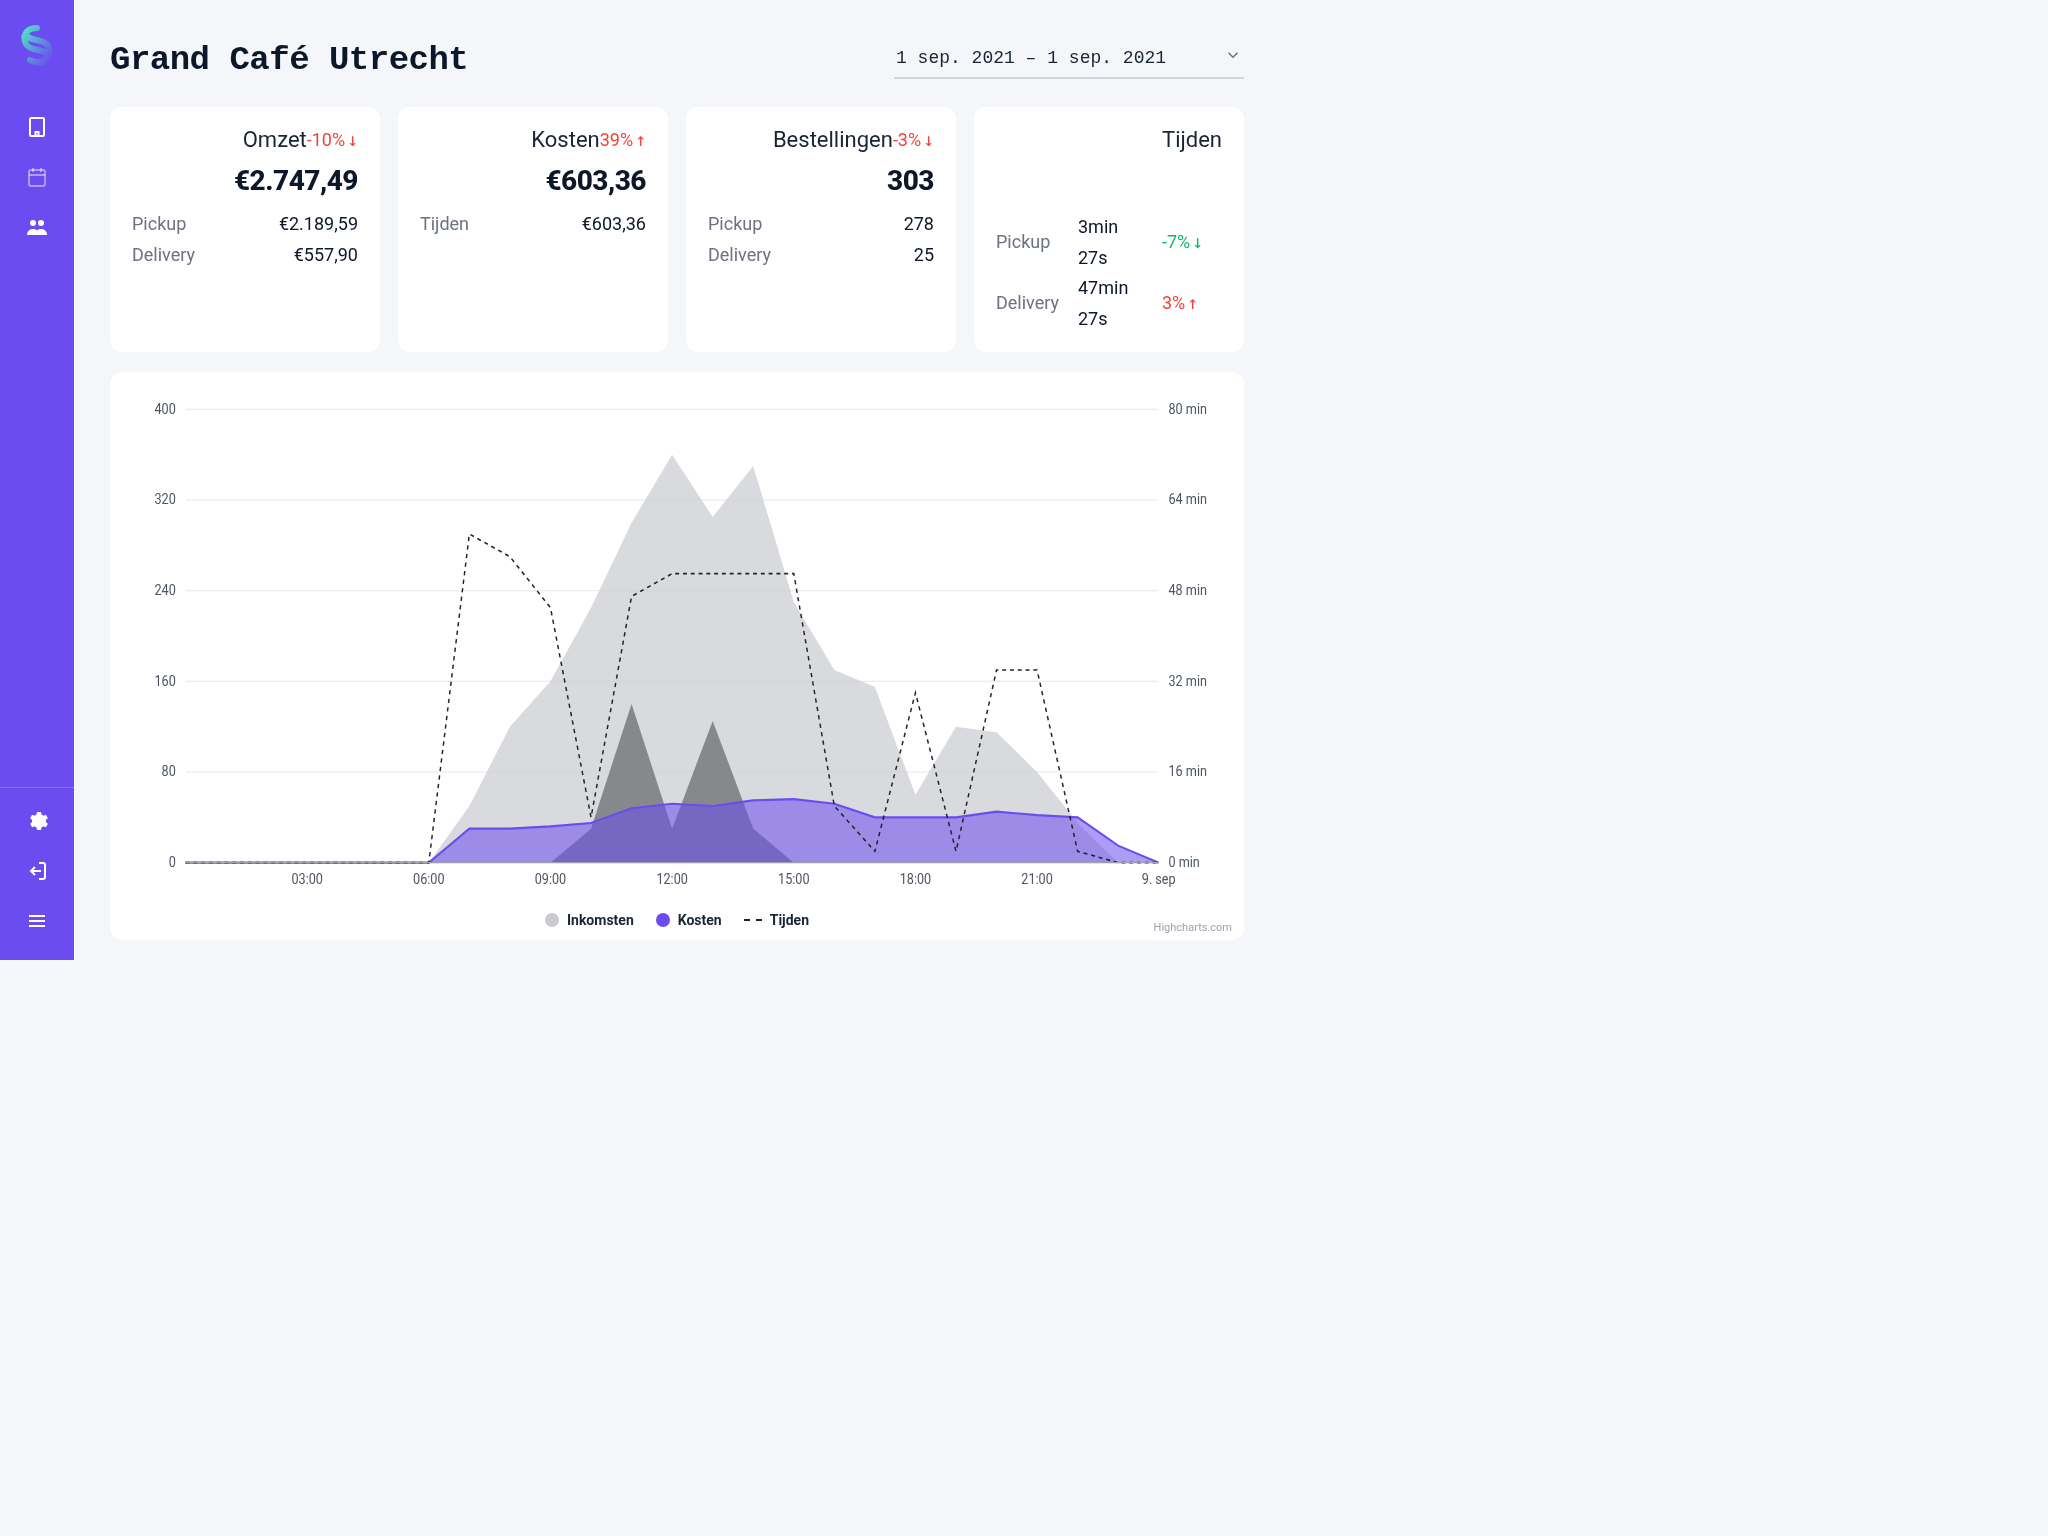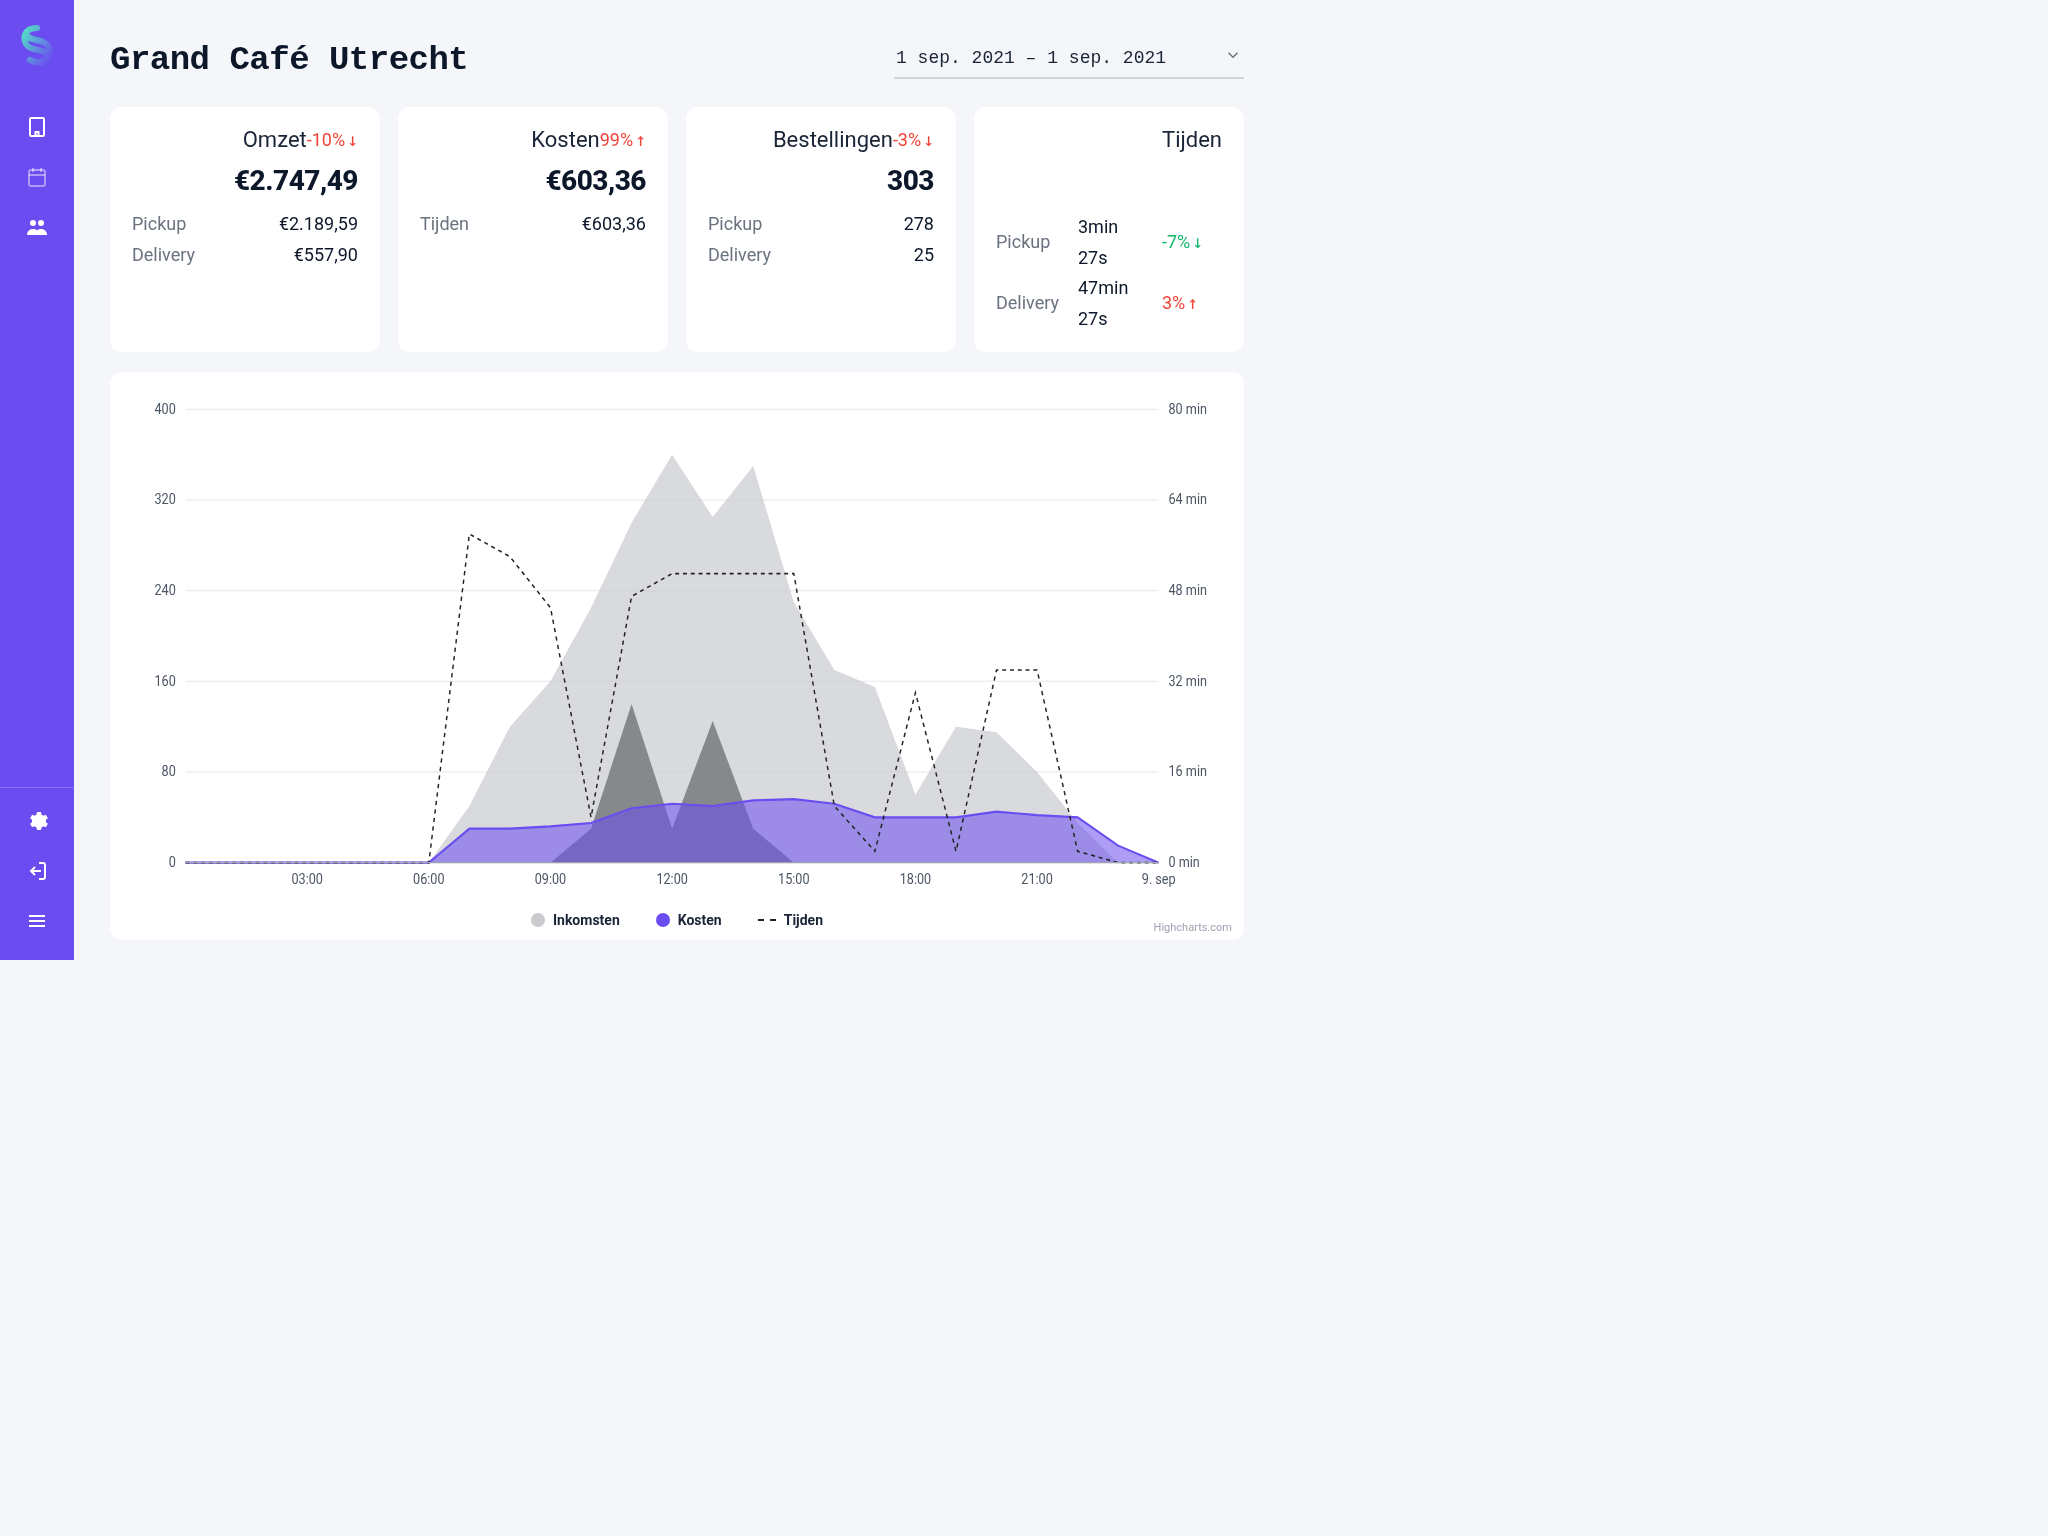--- a/index.html
+++ b/index.html
@@ -43,21 +43,21 @@
   .chart-card { background: #fff; border-radius: 12px; flex: 1; position: relative; padding: 18px 22px 12px 22px; display: flex; flex-direction: column; }
   .chart-area { flex: 1; position: relative; }
   .chart-svg { width: 100%; height: 100%; display: block; }
   .tick-label { font-size: 13px; fill: #4b5563; }
   .grid-line { stroke: #e5e7eb; stroke-width: 1; }
   .area-grey-light { fill: #c9cbce; opacity: 0.7; }
   .area-grey-dark { fill: #777a7d; opacity: 0.85; }
   .area-purple { fill: #6a4cf0; opacity: 0.55; }
   .line-purple { stroke: #6a4cf0; stroke-width: 2; fill: none; }
   .line-dash { stroke: #222; stroke-width: 1.5; fill: none; stroke-dasharray: 4 4; }
-  .legend { display: flex; justify-content: center; gap: 36px; font-size: 14px; font-weight: 700; color: #1a2437; margin-top: 6px; }
+  .legend { display: flex; justify-content: center; gap: 22px; font-size: 14px; font-weight: 700; color: #1a2437; margin-top: 6px; }
   .legend .item { display: flex; align-items: center; gap: 8px; }
   .legend .swatch { width: 14px; height: 14px; border-radius: 50%; }
   .credits { position: absolute; right: 12px; bottom: 6px; font-size: 11px; color: #9ca3af; }
   .arrow { font-family: monospace; }
 </style>
 </head>
 <body>
 
 <div class="app">
   <div class="sidebar">
@@ -155,21 +155,21 @@
               <span>Delivery</span>
               <span class="v">€557,90</span>
             </div>
         </div>
       </div>
 
       <div class="card">
         <div class="card-head">
           <div class="card-title">Kosten</div>
           <div class="delta red">
-              <span>99%</span>
+              <span>39%</span>
               <span class="arrow">↑</span>
             </div>
         </div>
         <div class="big">€603,36</div>
         <div class="rows">
           <div class="row">
               <span>Tijden</span>
               <span class="v">€603,36</span>
             </div>
         </div>

